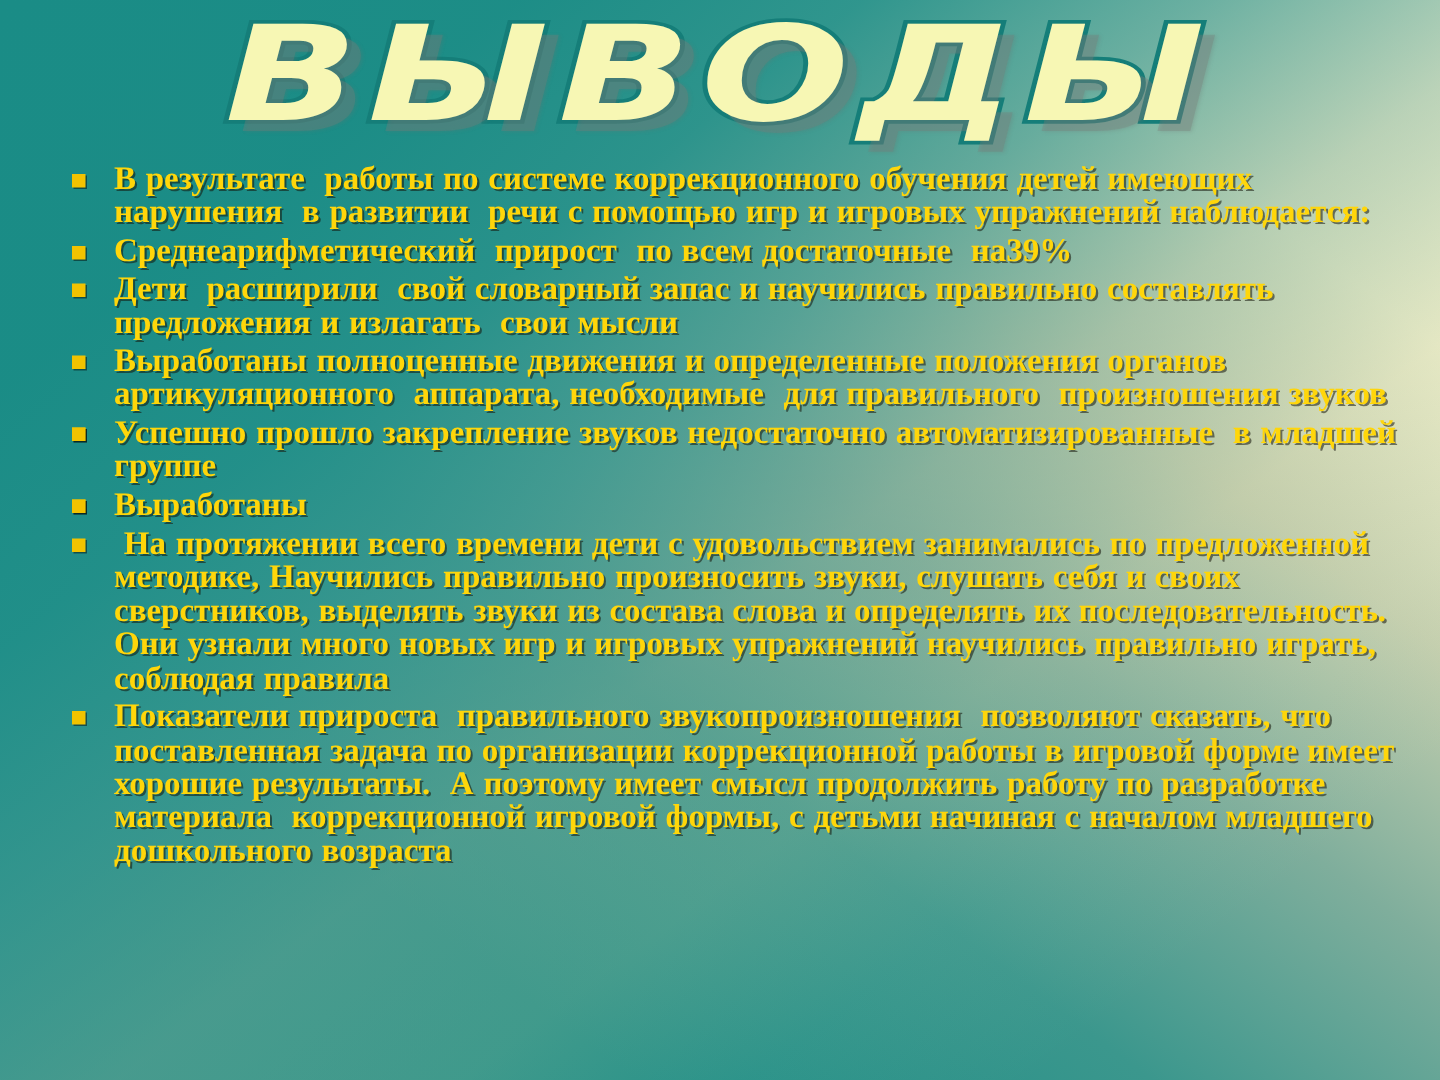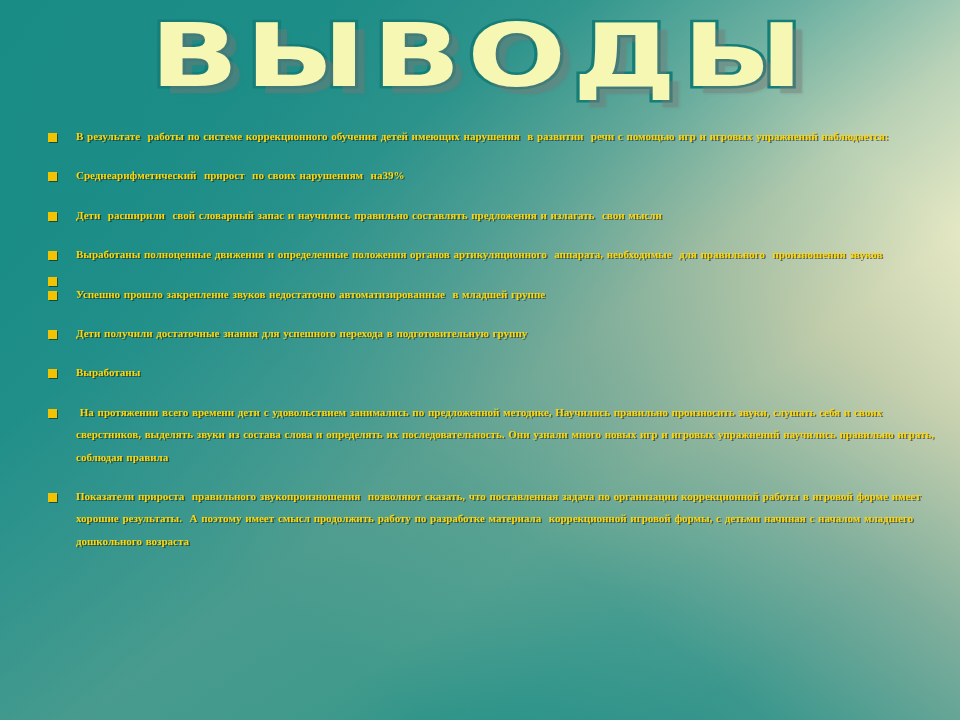--- a/index.html
+++ b/index.html
@@ -39,22 +39,23 @@
   }
 
   
   #title-wrap {
     position: absolute;
     left: 0;
     top: 4px;
     width: 960px;
     height: 98px;
     display: flex;
-    align-items: flex-end;
+    align-items: flex-start;
     justify-content: center;
+    font-style: italic;
   }
 
   #slide-title {
     position: relative;
     font-family: "DejaVu Sans", "Liberation Sans", sans-serif;
     font-weight: bold;
     font-size: 88px;
     line-height: 92px;
     letter-spacing: 5px;
     white-space: nowrap;
@@ -91,27 +92,26 @@
     width: 9px;
     height: 9px;
     background: #F2C300;
     box-shadow: 1px 1px 0 rgba(0,0,0,0.45);
   }
 
   .bullet-text {
     display: block;
     font-family: "Liberation Serif", "DejaVu Serif", serif;
     font-weight: bold;
-    font-size: 11px;
+    font-size: 22px;
     line-height: 22.4px;
     color: #FFD60A;
     text-shadow: 1.4px 1.4px 0 rgba(20,20,10,0.55);
     white-space: pre-wrap;
     word-spacing: 1px;
-    margin-top: 17px;
   }
 
   .gap-sm { margin-bottom: 4px; }
 </style>
 </head>
 <body>
 
 <div id="slide">
 
   <div id="title-wrap">
@@ -120,21 +120,21 @@
 
   <div id="bullets">
 
     <div class="bullet-item">
       <span class="bullet-marker"></span>
       <span class="bullet-text">В результате  работы по системе коррекционного обучения детей имеющих нарушения  в развитии  речи с помощью игр и игровых упражнений наблюдается:</span>
     </div>
 
     <div class="bullet-item">
       <span class="bullet-marker"></span>
-      <span class="bullet-text">Среднеарифметический  прирост  по своих нарушениям  на39%</span>
+      <span class="bullet-text">Среднеарифметический  прирост  по всем достаточные  на39%</span>
     </div>
 
     <div class="bullet-item">
       <span class="bullet-marker"></span>
       <span class="bullet-text">Дети  расширили  свой словарный запас и научились правильно составлять предложения и излагать  свои мысли</span>
     </div>
 
     <div class="bullet-item">
       <span class="bullet-marker"></span>
       <span class="bullet-text">Выработаны полноценные движения и определенные положения органов артикуляционного  аппарата, необходимые  для правильного  произношения звуков</span>
@@ -144,21 +144,20 @@
       <span class="bullet-marker"></span>
     </div>
 
     <div class="bullet-item">
       <span class="bullet-marker"></span>
       <span class="bullet-text">Успешно прошло закрепление звуков недостаточно автоматизированные  в младшей группе</span>
     </div>
 
     <div class="bullet-item">
       <span class="bullet-marker"></span>
-      <span class="bullet-text">Дети получили достаточные знания для успешного перехода в подготовительную группу</span>
     </div>
 
     <div class="bullet-item gap-sm">
       <span class="bullet-marker"></span>
       <span class="bullet-text">Выработаны</span>
     </div>
 
     <div class="bullet-item">
       <span class="bullet-marker"></span>
       <span class="bullet-text"> На протяжении всего времени дети с удовольствием занимались по предложенной методике, Научились правильно произносить звуки, слушать себя и своих сверстников, выделять звуки из состава слова и определять их последовательность. Они узнали много новых игр и игровых упражнений научились правильно играть, соблюдая правила</span>

